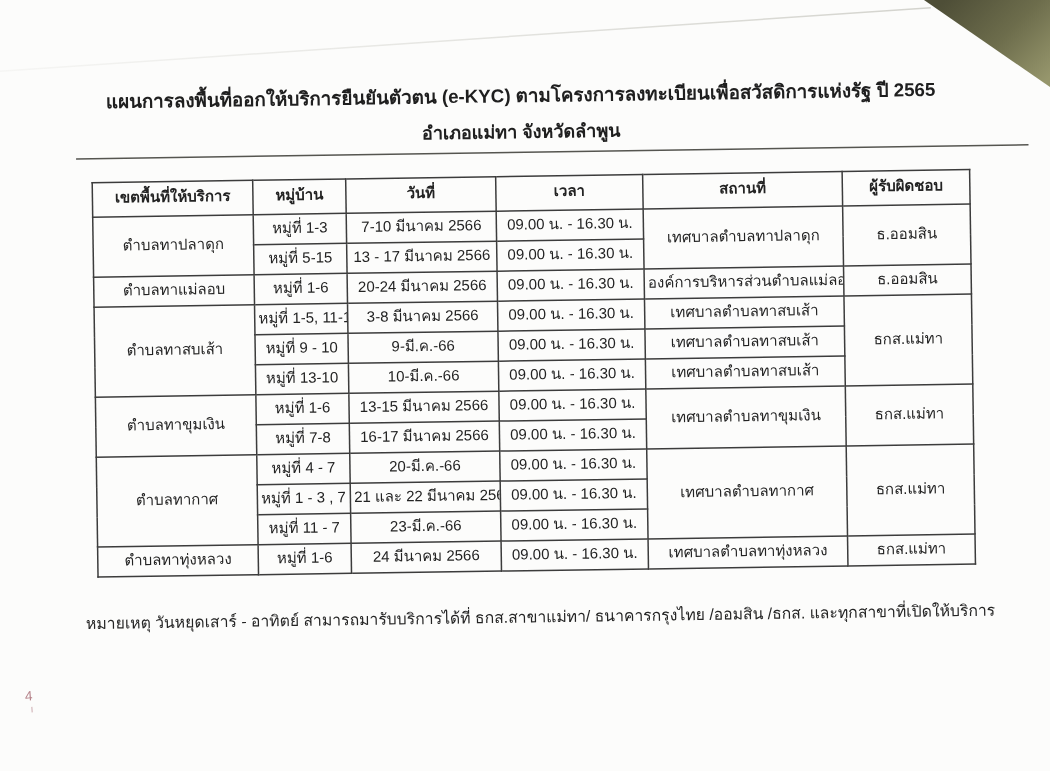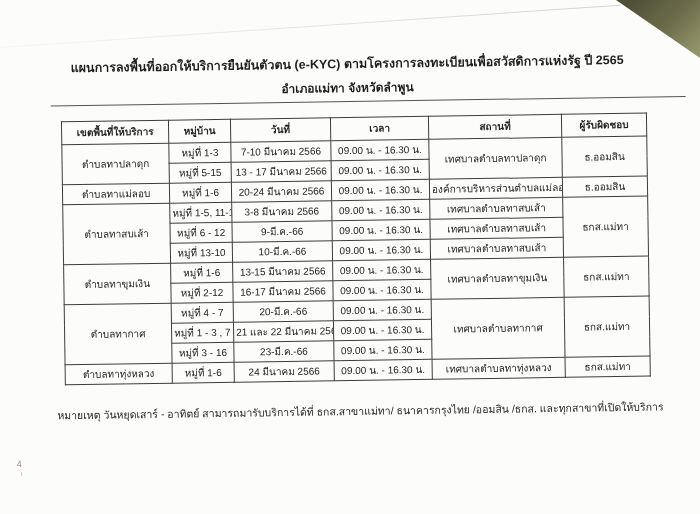--- a/index.html
+++ b/index.html
@@ -176,59 +176,59 @@
       </tr>
       <tr>
         <td rowspan="3">ตำบลทาสบเส้า</td>
         <td>หมู่ที่ 1-5, 11-12</td>
         <td>3-8 มีนาคม 2566</td>
         <td>09.00 น. - 16.30 น.</td>
         <td>เทศบาลตำบลทาสบเส้า</td>
         <td rowspan="3">ธกส.แม่ทา</td>
       </tr>
       <tr>
-        <td>หมู่ที่ 6 - 12</td>
+        <td>หมู่ที่ 9 - 10</td>
         <td>9-มี.ค.-66</td>
         <td>09.00 น. - 16.30 น.</td>
         <td>เทศบาลตำบลทาสบเส้า</td>
       </tr>
       <tr>
         <td>หมู่ที่ 13-10</td>
         <td>10-มี.ค.-66</td>
         <td>09.00 น. - 16.30 น.</td>
         <td>เทศบาลตำบลทาสบเส้า</td>
       </tr>
       <tr>
         <td rowspan="2">ตำบลทาขุมเงิน</td>
         <td>หมู่ที่ 1-6</td>
         <td>13-15 มีนาคม 2566</td>
         <td>09.00 น. - 16.30 น.</td>
         <td rowspan="2">เทศบาลตำบลทาขุมเงิน</td>
         <td rowspan="2">ธกส.แม่ทา</td>
       </tr>
       <tr>
-        <td>หมู่ที่ 2-12</td>
+        <td>หมู่ที่ 7-8</td>
         <td>16-17 มีนาคม 2566</td>
         <td>09.00 น. - 16.30 น.</td>
       </tr>
       <tr>
         <td rowspan="3">ตำบลทากาศ</td>
         <td>หมู่ที่ 4 - 7</td>
         <td>20-มี.ค.-66</td>
         <td>09.00 น. - 16.30 น.</td>
         <td rowspan="3">เทศบาลตำบลทากาศ</td>
         <td rowspan="3">ธกส.แม่ทา</td>
       </tr>
       <tr>
         <td>หมู่ที่ 1 - 3 , 7 - 10</td>
         <td>21 และ 22 มีนาคม 2566</td>
         <td>09.00 น. - 16.30 น.</td>
       </tr>
       <tr>
-        <td>หมู่ที่ 3 - 16</td>
+        <td>หมู่ที่ 11 - 7</td>
         <td>23-มี.ค.-66</td>
         <td>09.00 น. - 16.30 น.</td>
       </tr>
       <tr>
         <td>ตำบลทาทุ่งหลวง</td>
         <td>หมู่ที่ 1-6</td>
         <td>24 มีนาคม 2566</td>
         <td>09.00 น. - 16.30 น.</td>
         <td>เทศบาลตำบลทาทุ่งหลวง</td>
         <td>ธกส.แม่ทา</td>

